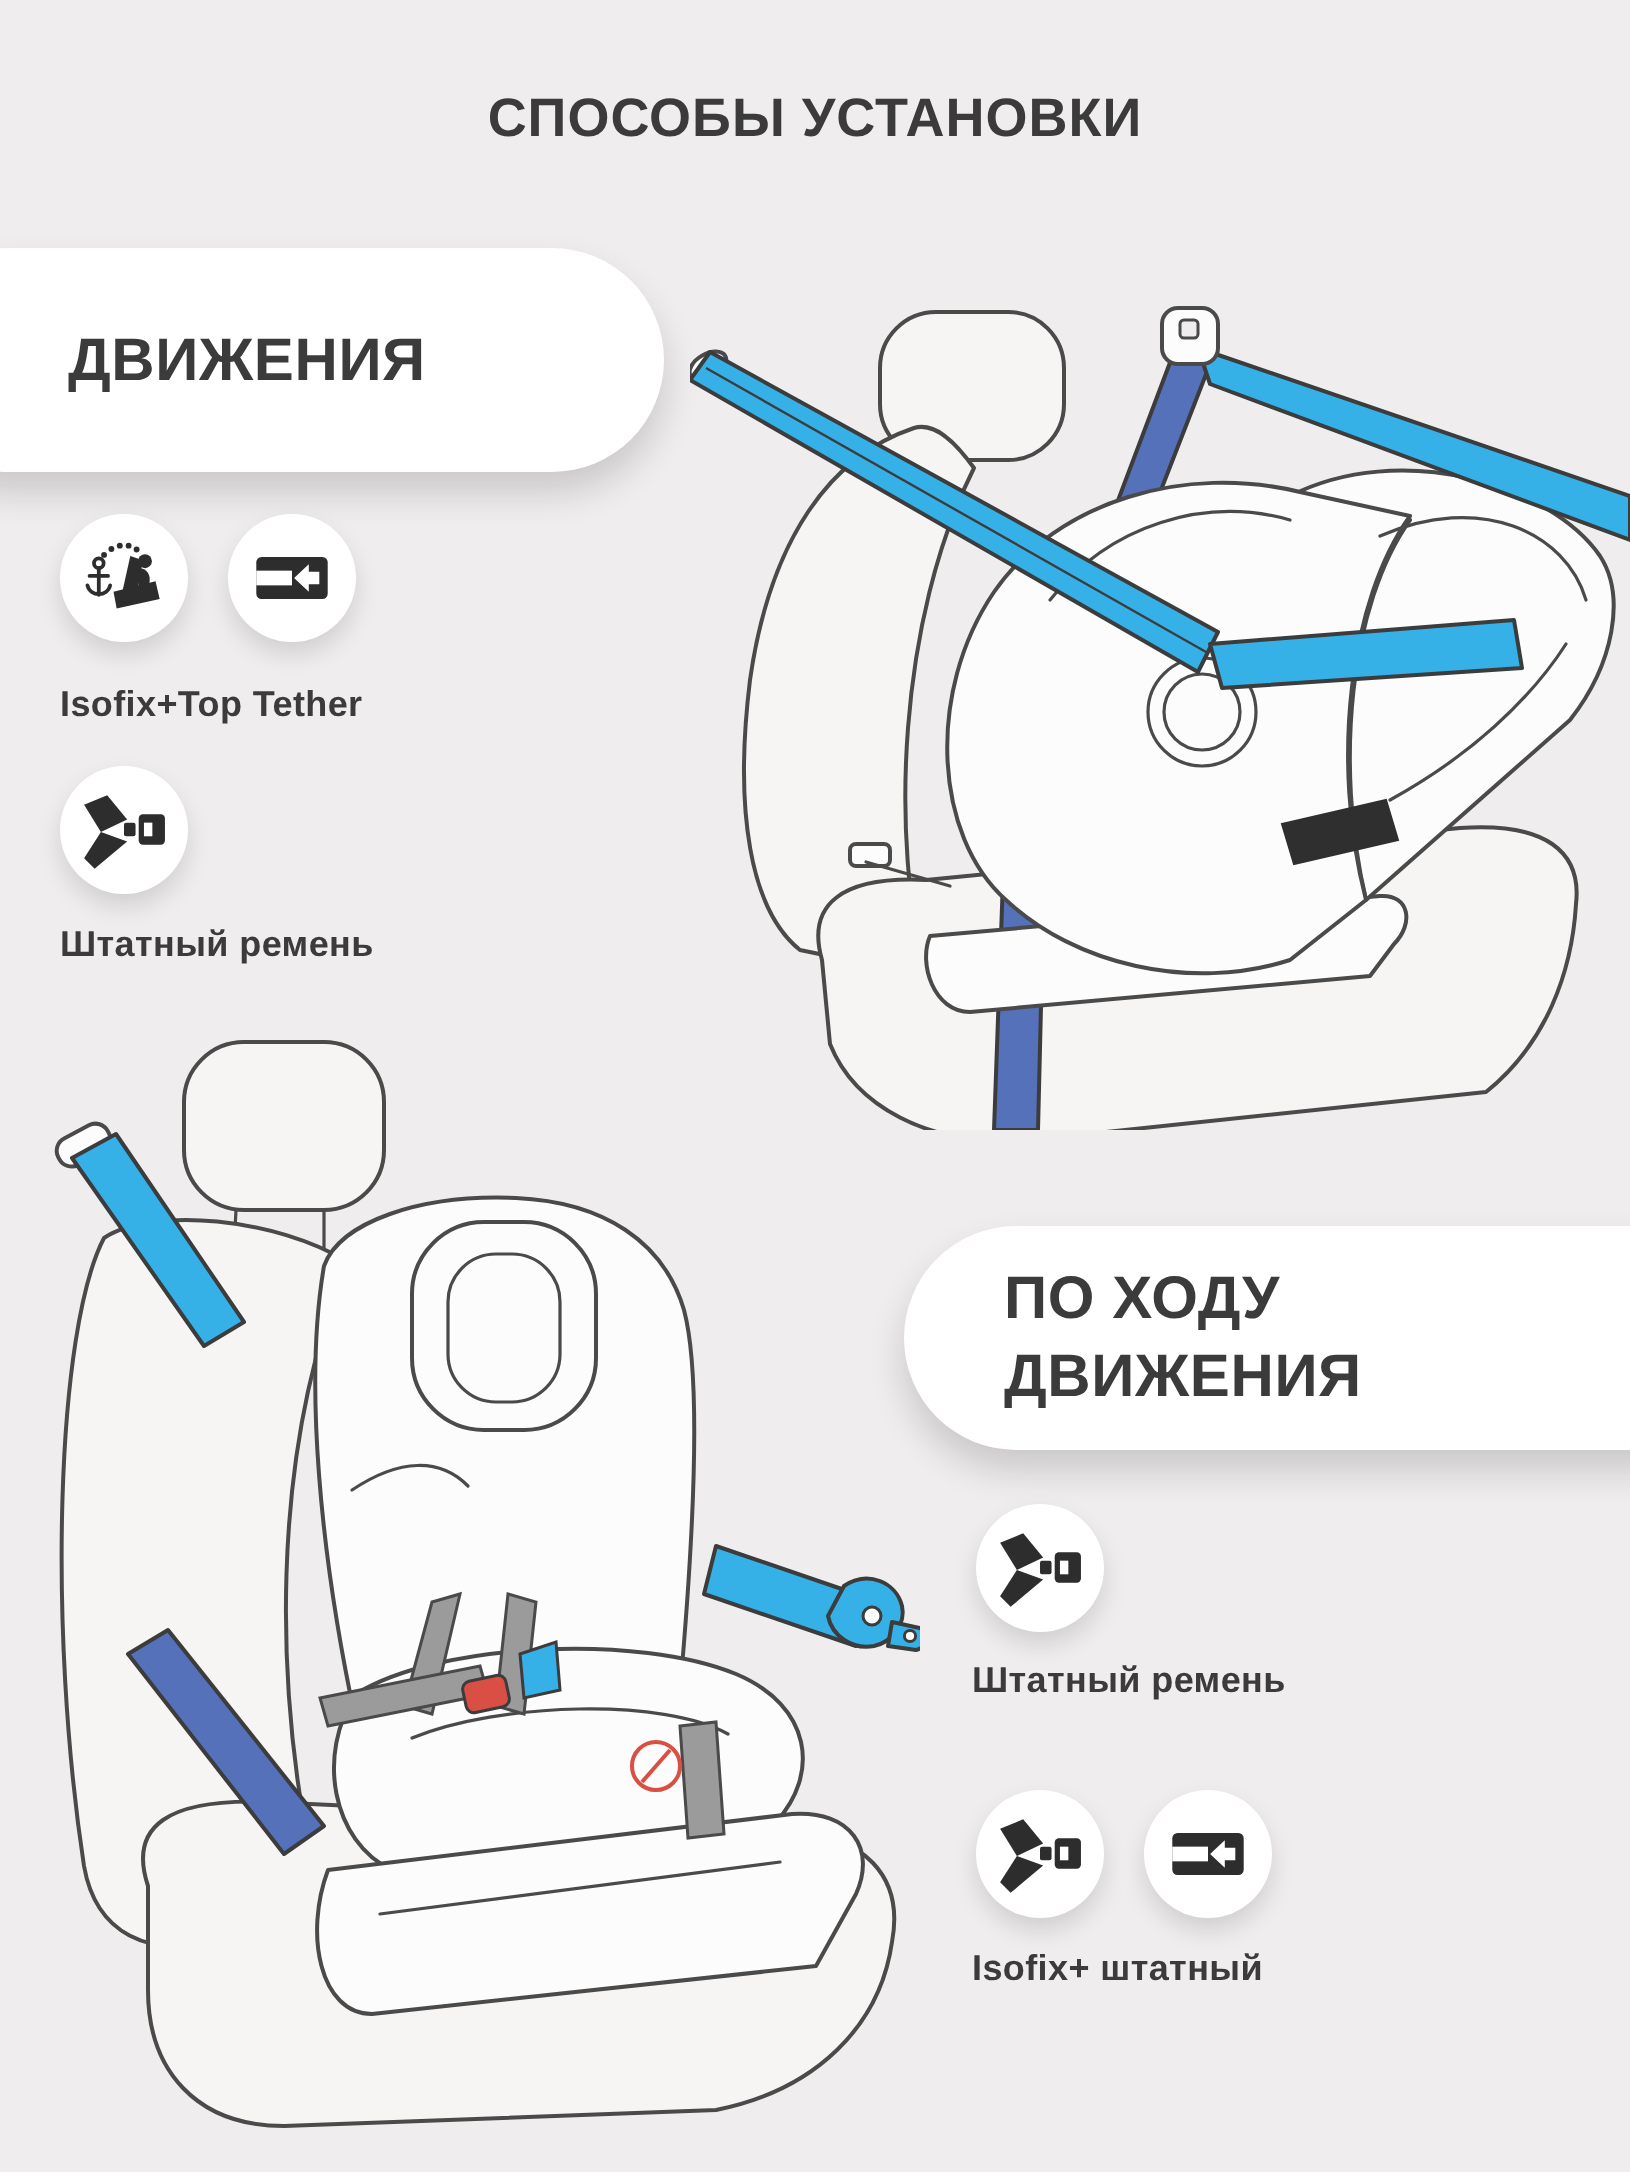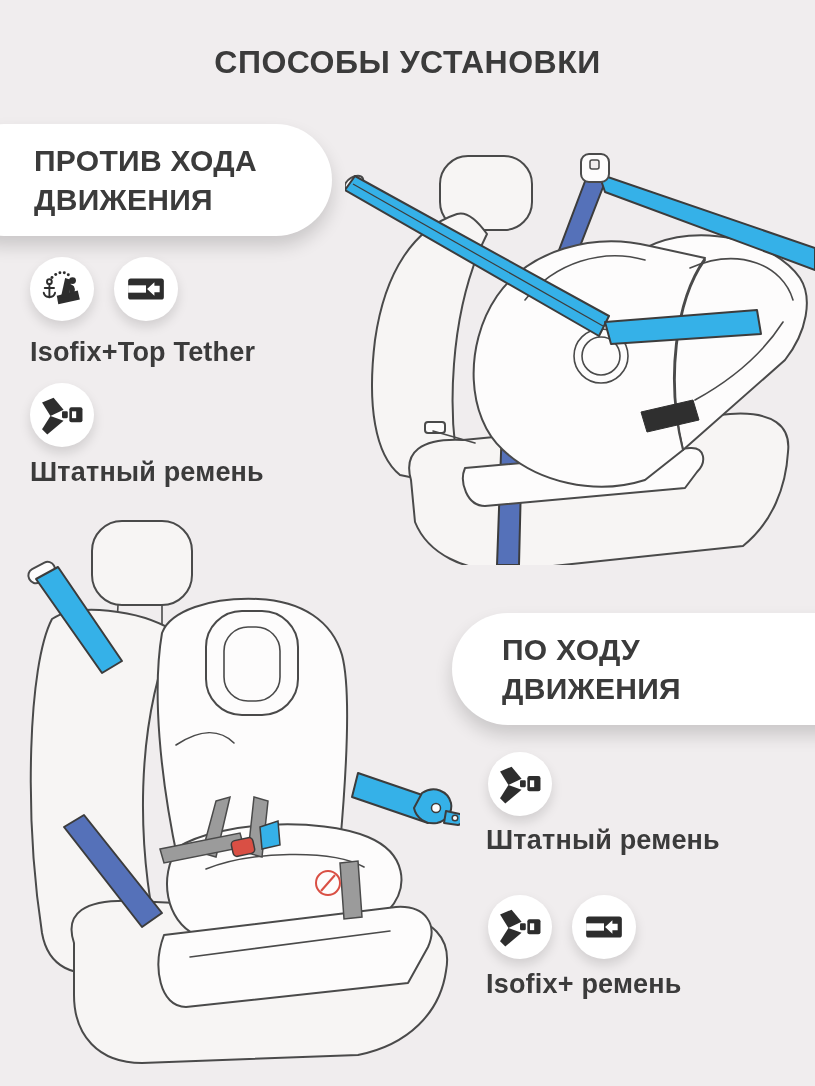--- a/index.html
+++ b/index.html
@@ -4,59 +4,58 @@
 <style>
   html,body{margin:0;padding:0;}
   body{
     width:815px;height:1086px;position:relative;overflow:hidden;
     background:var(--background,#f0edee);
     font-family:"Liberation Sans",sans-serif;
     color:var(--text,#3b3b3b);
   }
   .page-title{
     position:absolute;top:44px;left:0;width:815px;
-    text-align:center;font-size:32px;font-weight:700;letter-spacing:.5px;
+    text-align:center;font-size:27px;font-weight:700;letter-spacing:.5px;
   }
   .pill{
     position:absolute;background:#fff;height:112px;border-radius:58px;
     box-shadow:0 10px 18px rgba(0,0,0,.16);
     display:flex;flex-direction:column;justify-content:center;
     font-size:30px;font-weight:700;line-height:39px;letter-spacing:.3px;
   }
   .pill-rear{left:-52px;top:124px;width:384px;padding-left:86px;box-sizing:border-box;}
   .pill-forward{left:452px;top:613px;width:430px;padding-left:50px;box-sizing:border-box;}
   .icon-row{position:absolute;display:flex;gap:20px;}
   .icon-circle{
     width:64px;height:64px;border-radius:50%;background:#fff;
     box-shadow:0 6px 12px rgba(0,0,0,.13);
     display:flex;align-items:center;justify-content:center;
   }
   .method-label{
-    position:absolute;font-size:27px;font-weight:700;letter-spacing:.2px;line-height:45px;
+    position:absolute;font-size:18px;font-weight:700;letter-spacing:.2px;line-height:45px;
   }
   .glyph{fill:var(--icon-glyph,#2d2d2d);}
   .glyph-stroke{fill:none;stroke:var(--icon-glyph,#2d2d2d);stroke-width:1.8;stroke-linecap:round;}
   
   .veh{fill:#f7f5f4;stroke:#4a4a4a;stroke-width:2;stroke-linejoin:round;}
   .cs{fill:#fdfcfc;stroke:#4a4a4a;stroke-width:2;stroke-linejoin:round;}
   .ln{fill:none;stroke:#4a4a4a;stroke-width:1.6;stroke-linecap:round;}
   .strap{fill:#9b9b9b;stroke:#4a4a4a;stroke-width:1.5;}
   .lb{fill:var(--belt-light-blue,#35b1e8);stroke:#3c3c3c;stroke-width:2;stroke-linejoin:round;}
   .db{fill:var(--belt-dark-blue,#5571b9);stroke:#3c3c3c;stroke-width:2;stroke-linejoin:round;}
   .dark{fill:#2f2f2f;stroke:#2f2f2f;}
   .red{stroke:var(--accent-red,#d94f44);fill:none;stroke-width:2;}
   .illustration{position:absolute;}
 </style>
 </head>
 <body>
 
 <div class="page-title">СПОСОБЫ УСТАНОВКИ</div>
 
 <div class="pill pill-rear">
-  <div>ПРОТИВ ХОДА</div>
   <div>ДВИЖЕНИЯ</div>
 </div>
 
 <div class="icon-row" style="left:30px;top:257px;">
   <div class="icon-circle">
     <svg width="42" height="42" viewBox="0 0 40 40">
       <circle class="glyph" cx="10.5" cy="9" r="1.4"></circle>
       <circle class="glyph" cx="14" cy="6.2" r="1.4"></circle>
       <circle class="glyph" cx="18" cy="4.6" r="1.4"></circle>
       <circle class="glyph" cx="22.2" cy="4.6" r="1.4"></circle>
@@ -200,14 +199,14 @@
   <div class="icon-circle">
     <svg width="42" height="42" viewBox="0 0 40 40">
       <rect class="glyph" x="3" y="10" width="34" height="20" rx="2.5"></rect>
       <rect x="3" y="16.5" width="17" height="7" fill="#ffffff"></rect>
       <polygon fill="#ffffff" points="21,20 28,13.5 28,17 33,17 33,23 28,23 28,26.5"></polygon>
     </svg>
   </div>
 </div>
 
 <div class="method-label" style="left:486px;top:962px;">
-  <div>Isofix+ ремень</div>
+  <div>Isofix+ штатный</div>
 </div>
 
 </body></html>

